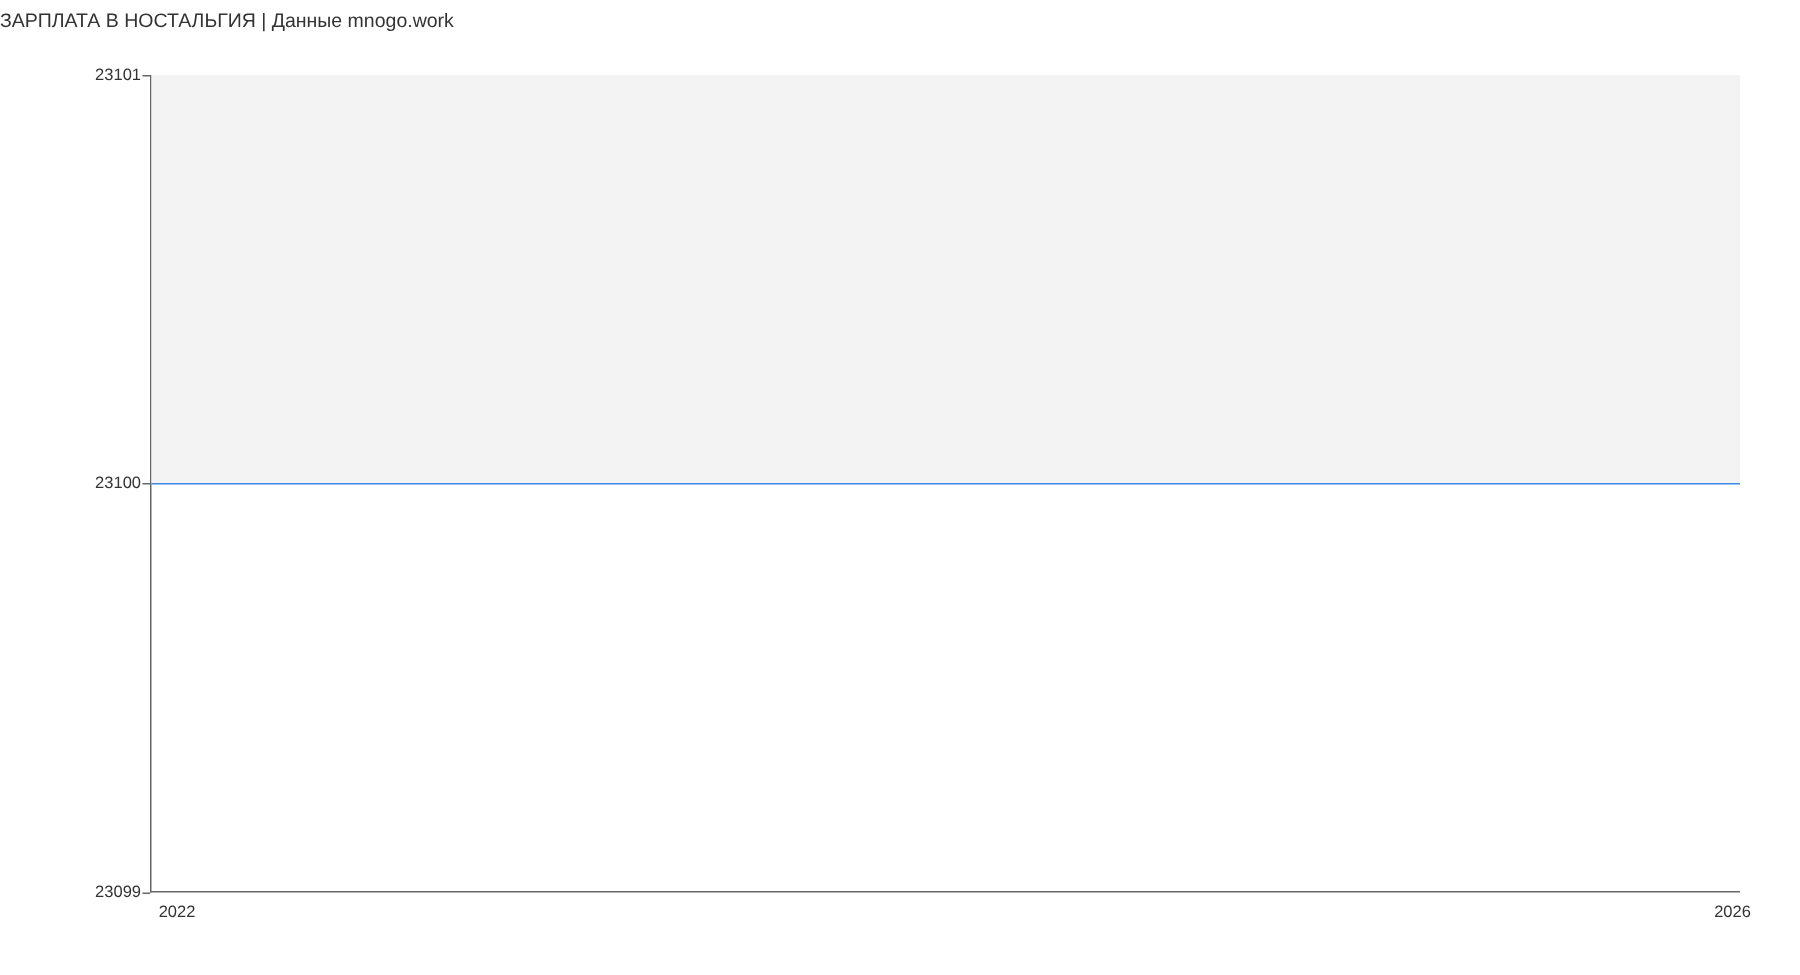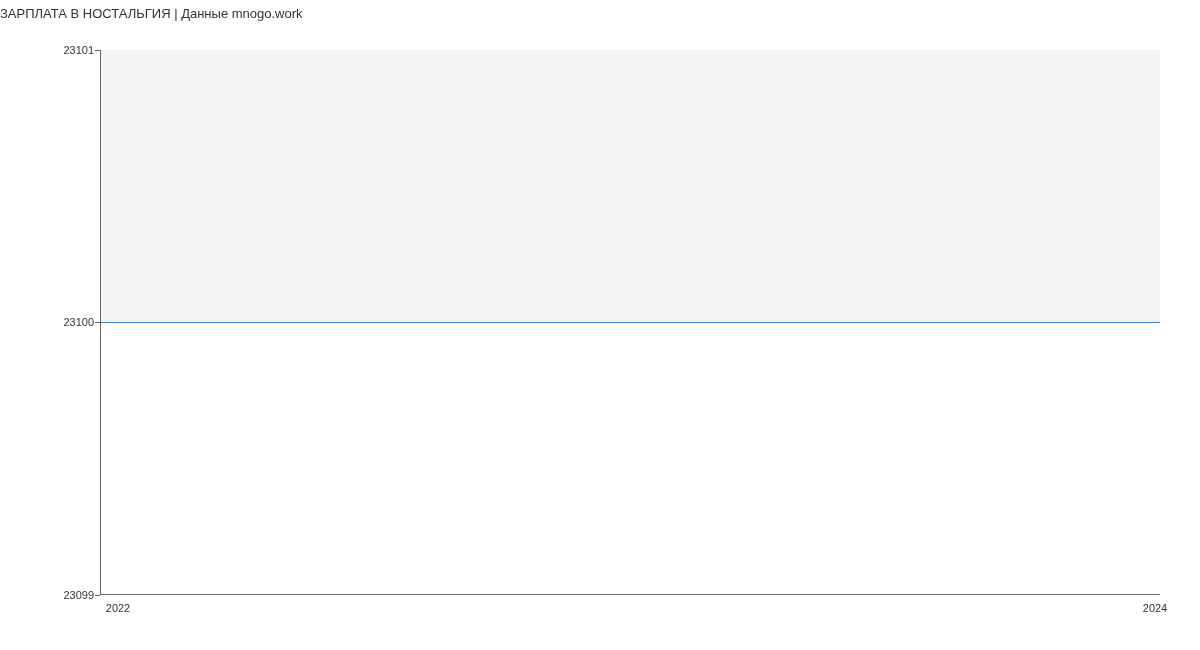--- a/index.html
+++ b/index.html
@@ -79,13 +79,13 @@
 <div class="y-tick-label" style="top:50px;">23101</div>
 <div class="y-tick-mark" style="top:50px;"></div>
 
 <div class="y-tick-label" style="top:322px;margin-left:31px;">23100</div>
 <div class="y-tick-mark" style="top:322px;"></div>
 
 <div class="y-tick-label" style="top:595px;margin-left:11px;">23099</div>
 <div class="y-tick-mark" style="top:595px;"></div>
 
 <div class="x-tick-label" style="left:100px;margin-left:18px;">2022</div>
-<div class="x-tick-label" style="left:1155px;">2024</div>
+<div class="x-tick-label" style="left:1155px;">2026</div>
 
 </body></html>

